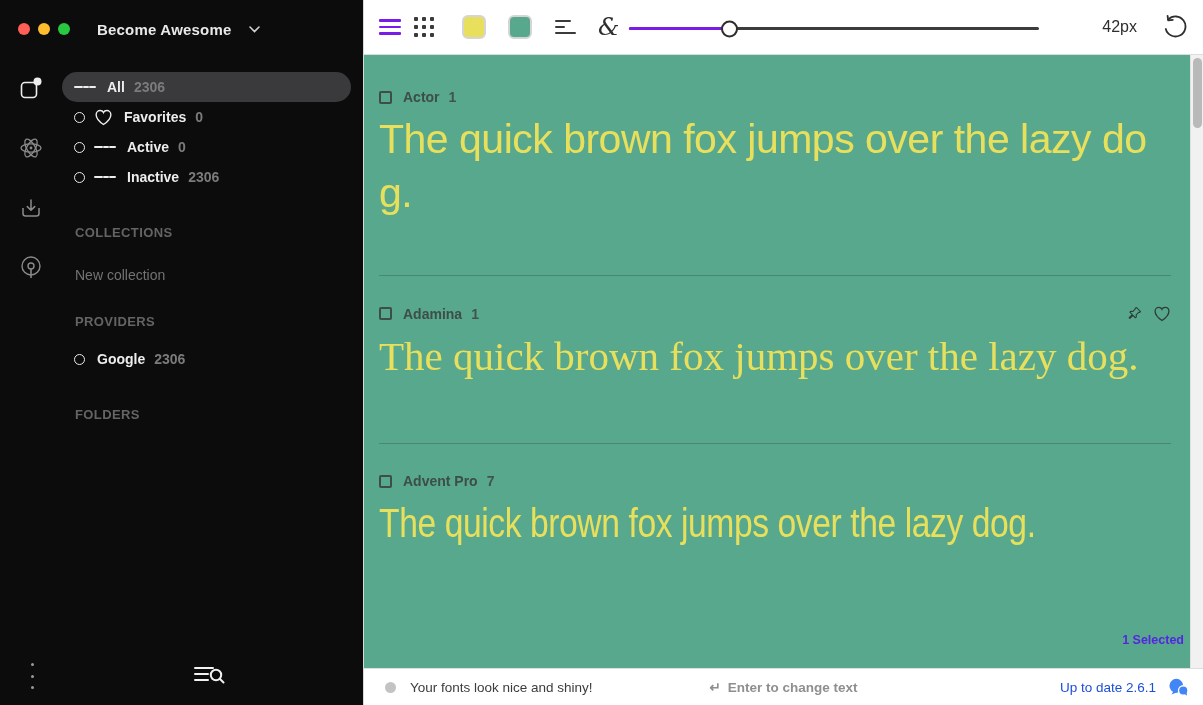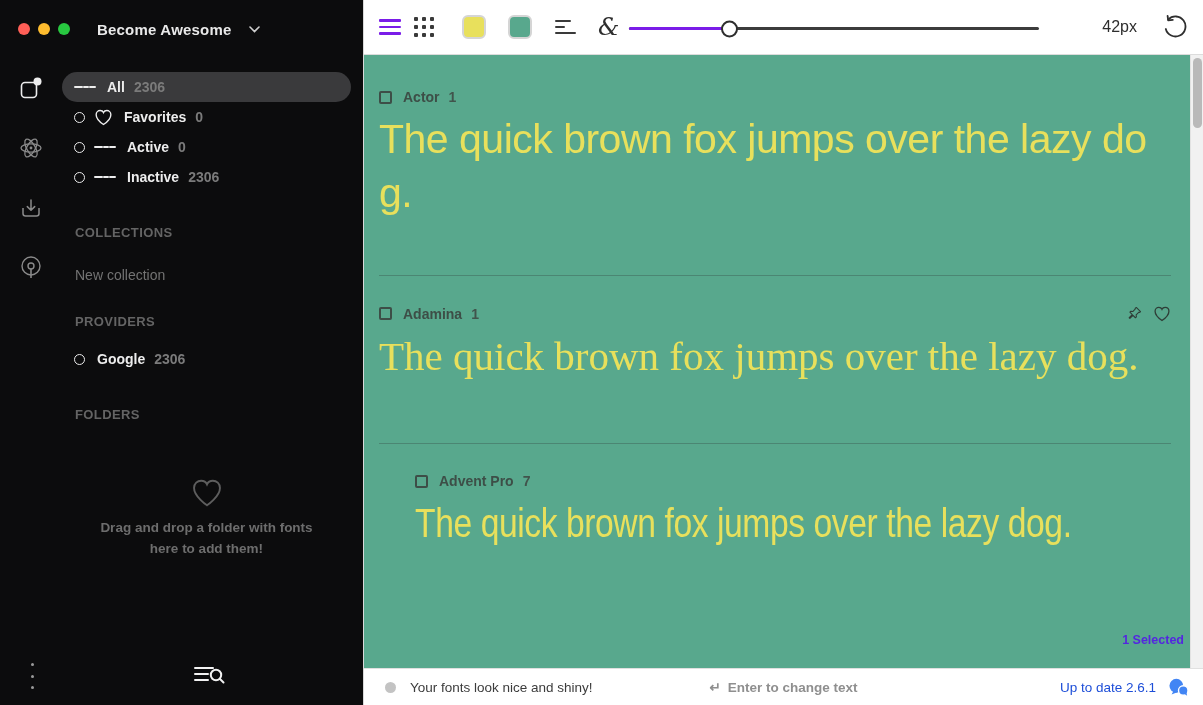--- a/index.html
+++ b/index.html
@@ -77,21 +77,21 @@
   .font-count { margin-left:9px; font-size:14px; font-weight:700; color:#41544c; }
   .row-actions { margin-left:auto; display:flex; gap:10px; align-items:center; }
 
   .sample { color:var(--text-yellow,#e8e05c); font-size:41px; line-height:1.32; word-break:break-all; margin-top:7px; }
   .row-0 .sample { font-family:"Liberation Sans", sans-serif; letter-spacing:-0.5px; }
   .row-1 .sample { font-family:"Liberation Serif", serif; }
   .row-2 .sample { font-family:"Liberation Sans", sans-serif; transform:scaleX(.82); transform-origin:left center; white-space:nowrap; letter-spacing:-0.5px; }
 
   .row-0 { padding-top:34px; }
   .row-1 { padding-top:29px; }
-  .row-2 { padding-top:29px;margin-left:36px; }
+  .row-2 { padding-top:29px; }
   .divider { height:1px; background:#4b8673; margin:0 25px 0 15px; }
   .divider-1 { margin-top:55px; }
   .divider-2 { margin-top:60px; }
 
   .selected-count { position:absolute; right:12px; top:578px; font-size:12.5px; font-weight:700; color:var(--selected-purple,#5426e0); }
 
   .statusbar { position:absolute; left:0; right:0; bottom:0; height:37px; background:#fff; border-top:1px solid #e0e0e0; display:flex; align-items:center; font-size:13.5px; }
   .status-dot { width:11px; height:11px; border-radius:50%; background:#c3c3c3; margin-left:21px; flex:none; }
   .status-msg { margin-left:14px; color:#3c3c3c; font-weight:400; }
   .status-hint { position:absolute; left:50%; transform:translateX(-50%); color:#8f8f8f; font-weight:700; display:flex; align-items:center; gap:7px; }
@@ -194,26 +194,20 @@
       <div class="muted-link" style="margin-top:27px">New collection</div>
 
       <div class="sec-header" style="margin-top:31px">PROVIDERS</div>
       <div class="nav-item" style="margin-top:15px">
         <span class="radio"></span>
         <span class="lbl" style="margin-left:3px">Google</span>
         <span class="count">2306</span>
       </div>
 
       <div class="sec-header" style="margin-top:33px">FOLDERS</div>
-      <div class="empty-state" style="margin-top:56px">
-        <svg width="34" height="30" viewBox="0 0 24 22" style="margin:0 auto">
-            <path d="M12 20S2.5 13.6 2.5 7.3C2.5 4 5 2 7.7 2 9.6 2 11.3 3 12 4.6 12.7 3 14.4 2 16.3 2 19 2 21.5 4 21.5 7.3 21.5 13.6 12 20 12 20z" fill="none" stroke="#5e5e5e" stroke-width="1.4"></path>
-          </svg>
-        <div class="empty-text">Drag and drop a folder with fonts here to add them!</div>
-      </div>
     </nav>
 
     <div class="sidebar-bottom">
       <div class="kebab">
           <span></span>
           <span></span>
           <span></span>
         </div>
       <div class="search-list">
         <svg width="32" height="24" viewBox="0 0 32 24">

